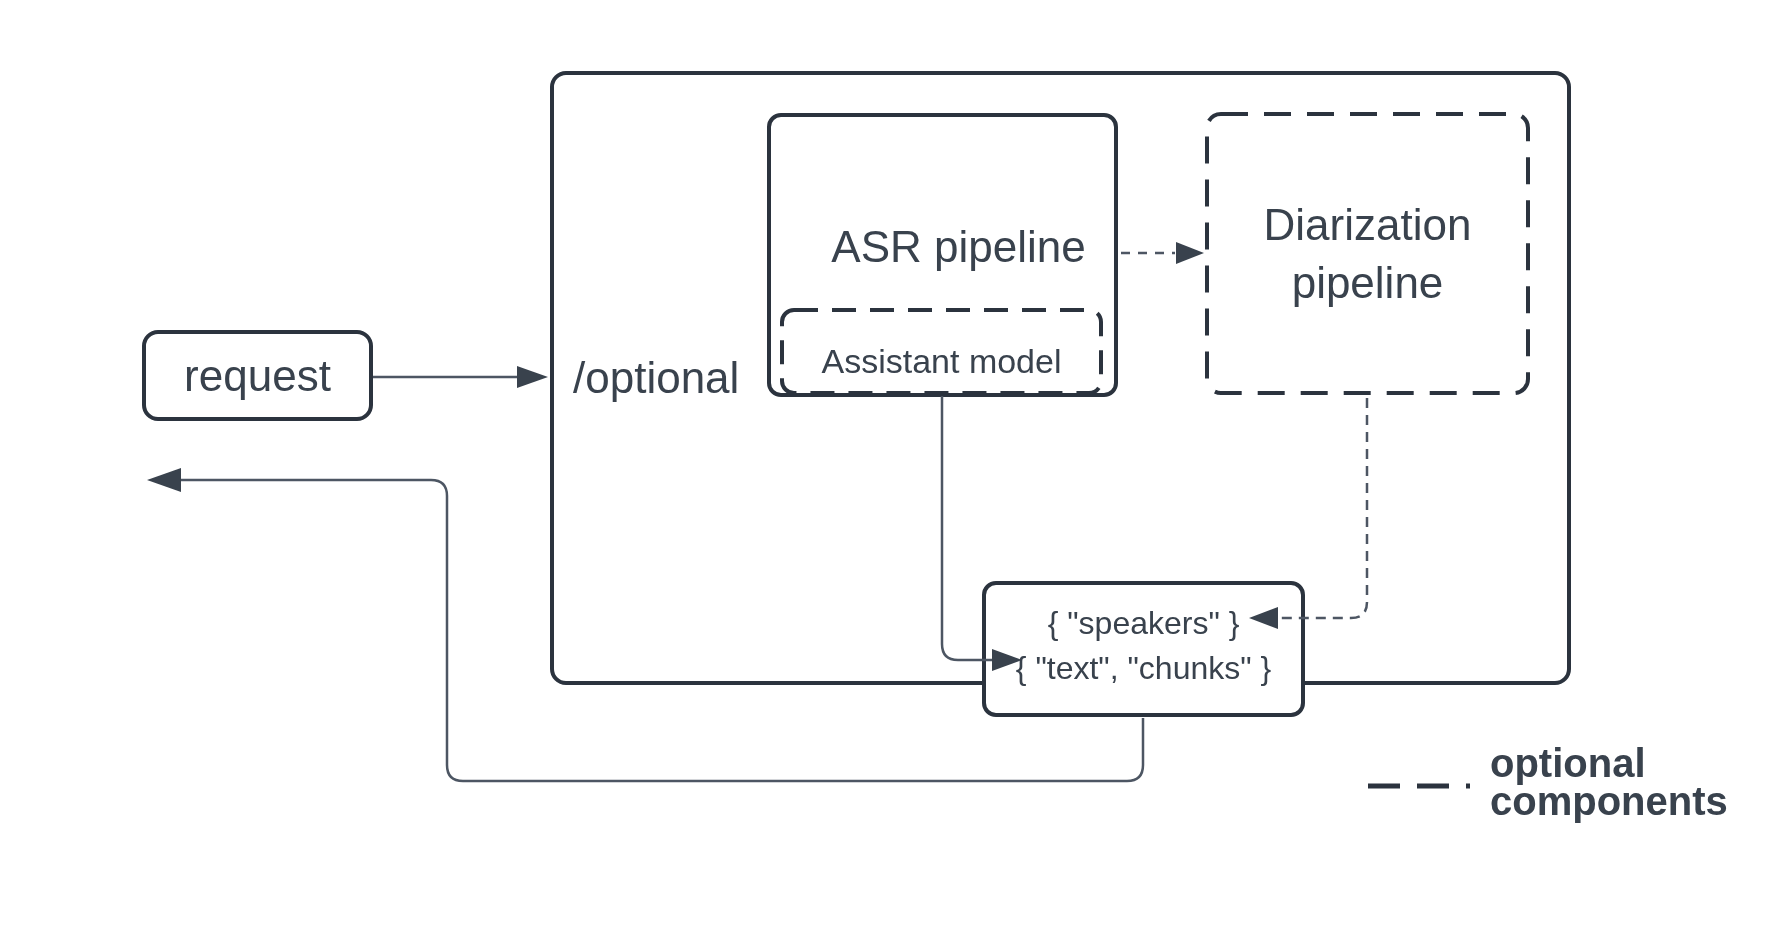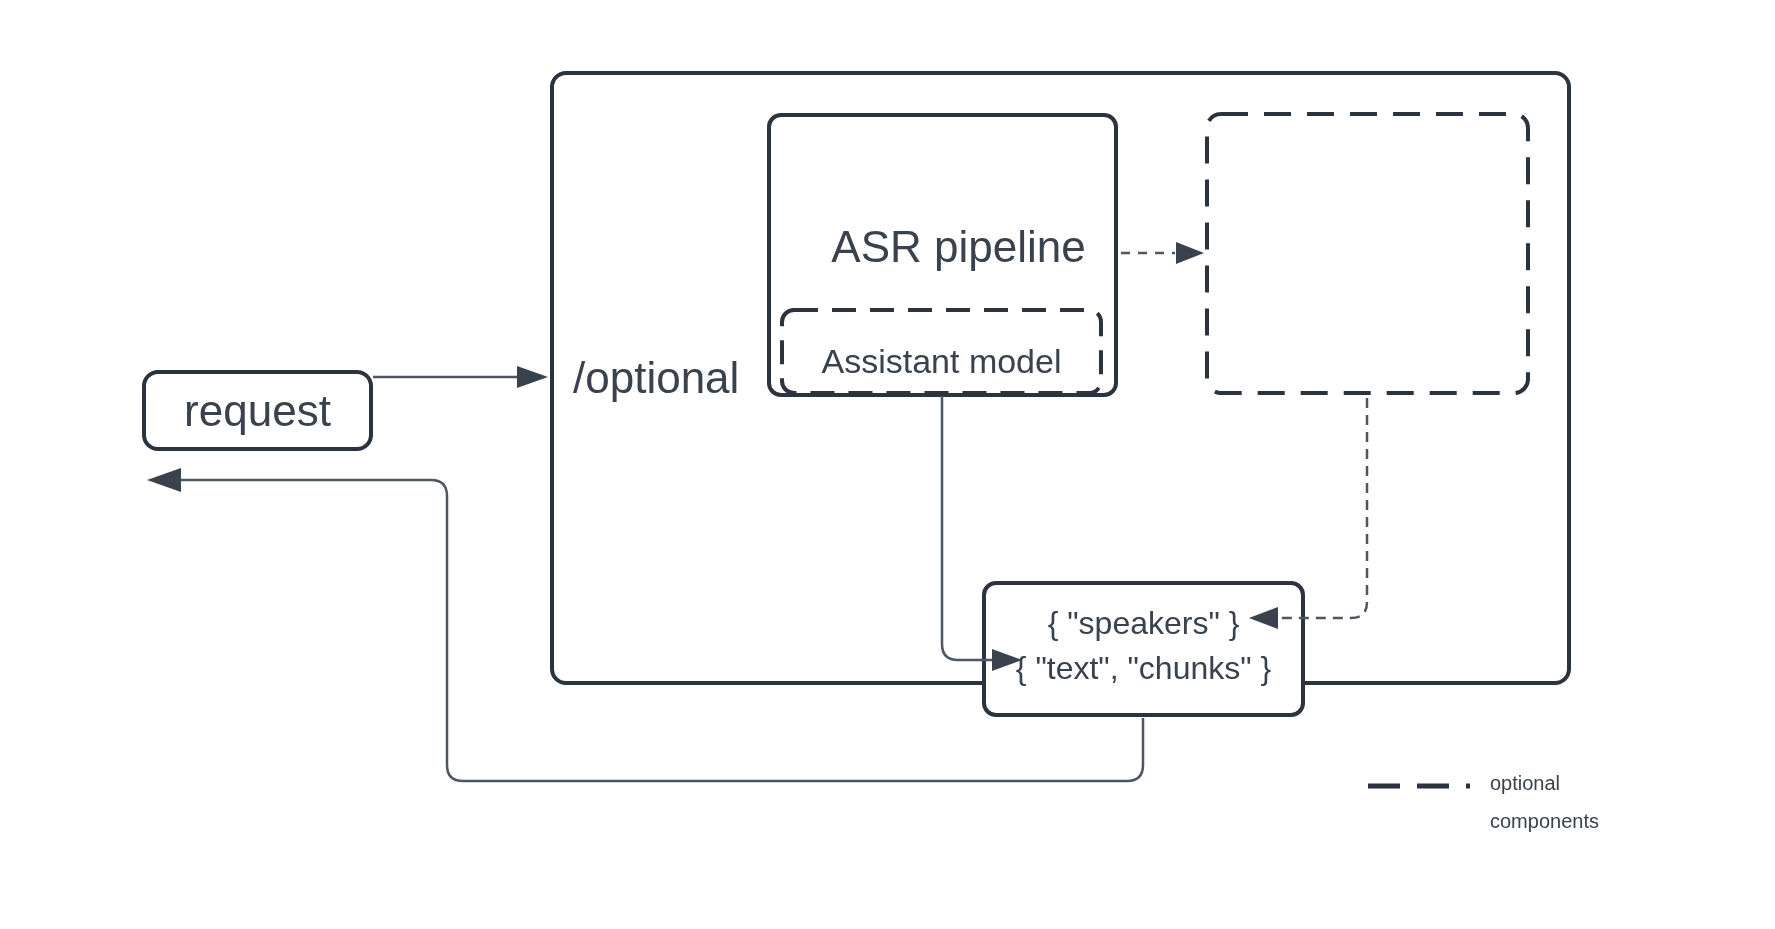--- a/index.html
+++ b/index.html
@@ -19,33 +19,33 @@
   }
   .node{
     position:absolute;
     background:var(--bg);
     border:4px solid var(--stroke);
     box-sizing:border-box;
     display:flex;align-items:center;justify-content:center;
     text-align:center;
   }
   .label{position:absolute;white-space:pre;color:var(--text);}
-  #request-box{left:142px;top:330px;width:231px;height:81px;border-radius:16px;font-size:44px;z-index:3;margin-top:40px;}
+  #request-box{left:142px;top:330px;width:231px;height:91px;border-radius:16px;font-size:44px;z-index:3;}
   #predict-box{left:550px;top:71px;width:1021px;height:614px;border-radius:16px;z-index:1;}
   #predict-label{left:573px;top:350px;font-size:44px;line-height:56px;z-index:2;}
   #asr-box{left:767px;top:113px;width:351px;height:284px;border-radius:14px;z-index:2;}
   #asr-label{left:767px;top:219px;width:351px;text-align:center;font-size:44px;line-height:56px;z-index:2;margin-left:16px;}
   #assistant-label{left:782px;top:340px;width:319px;text-align:center;font-size:34px;line-height:42px;z-index:2;}
   #diarization-label{left:1207px;top:196px;width:321px;text-align:center;font-size:44px;line-height:58px;z-index:2;}
   #output-box{
     left:982px;top:581px;width:323px;height:136px;border-radius:14px;
     flex-direction:column;justify-content:center;gap:6px;
     font-size:32px;line-height:39px;z-index:5;padding-bottom:6px;
   }
-  #legend-label{left:1490px;top:764px;font-size:20px;line-height:38px;z-index:2;}
+  #legend-label{left:1490px;top:744px;font-size:40px;line-height:38px;z-index:2;font-weight:bold;}
   #connector-layer{position:absolute;left:0;top:0;z-index:8;pointer-events:none;}
   #connector-layer path{fill:none;}
   .solid-line{stroke:var(--thin);stroke-width:2.5;}
   .thick-dash{stroke:var(--stroke);stroke-width:4;fill:none;}
   .fine-dash{stroke:var(--thin);stroke-width:2.5;}
   .arrowhead{fill:var(--text);stroke:none;}
   .legend-dash{stroke:var(--stroke);stroke-width:5;}
 </style>
 </head>
 <body>
@@ -57,20 +57,21 @@
   </div>
 
   <div class="node" id="predict-box"></div>
   <div class="label" id="predict-label">/optional</div>
 
   <div class="node" id="asr-box"></div>
   <div class="label" id="asr-label">ASR pipeline</div>
 
   <div class="label" id="assistant-label">Assistant model</div>
 
+  <div class="label" id="diarization-label"><span>Diarization</span><br><span>pipeline</span></div>
 
   <div class="node" id="output-box">
     <span>{ "speakers" }</span>
     <span>{ "text", "chunks" }</span>
   </div>
 
   <div class="label" id="legend-label"><span>optional</span><br><span>components</span></div>
 
   <svg id="connector-layer" width="1775" height="929" viewBox="0 0 1775 929">
 

